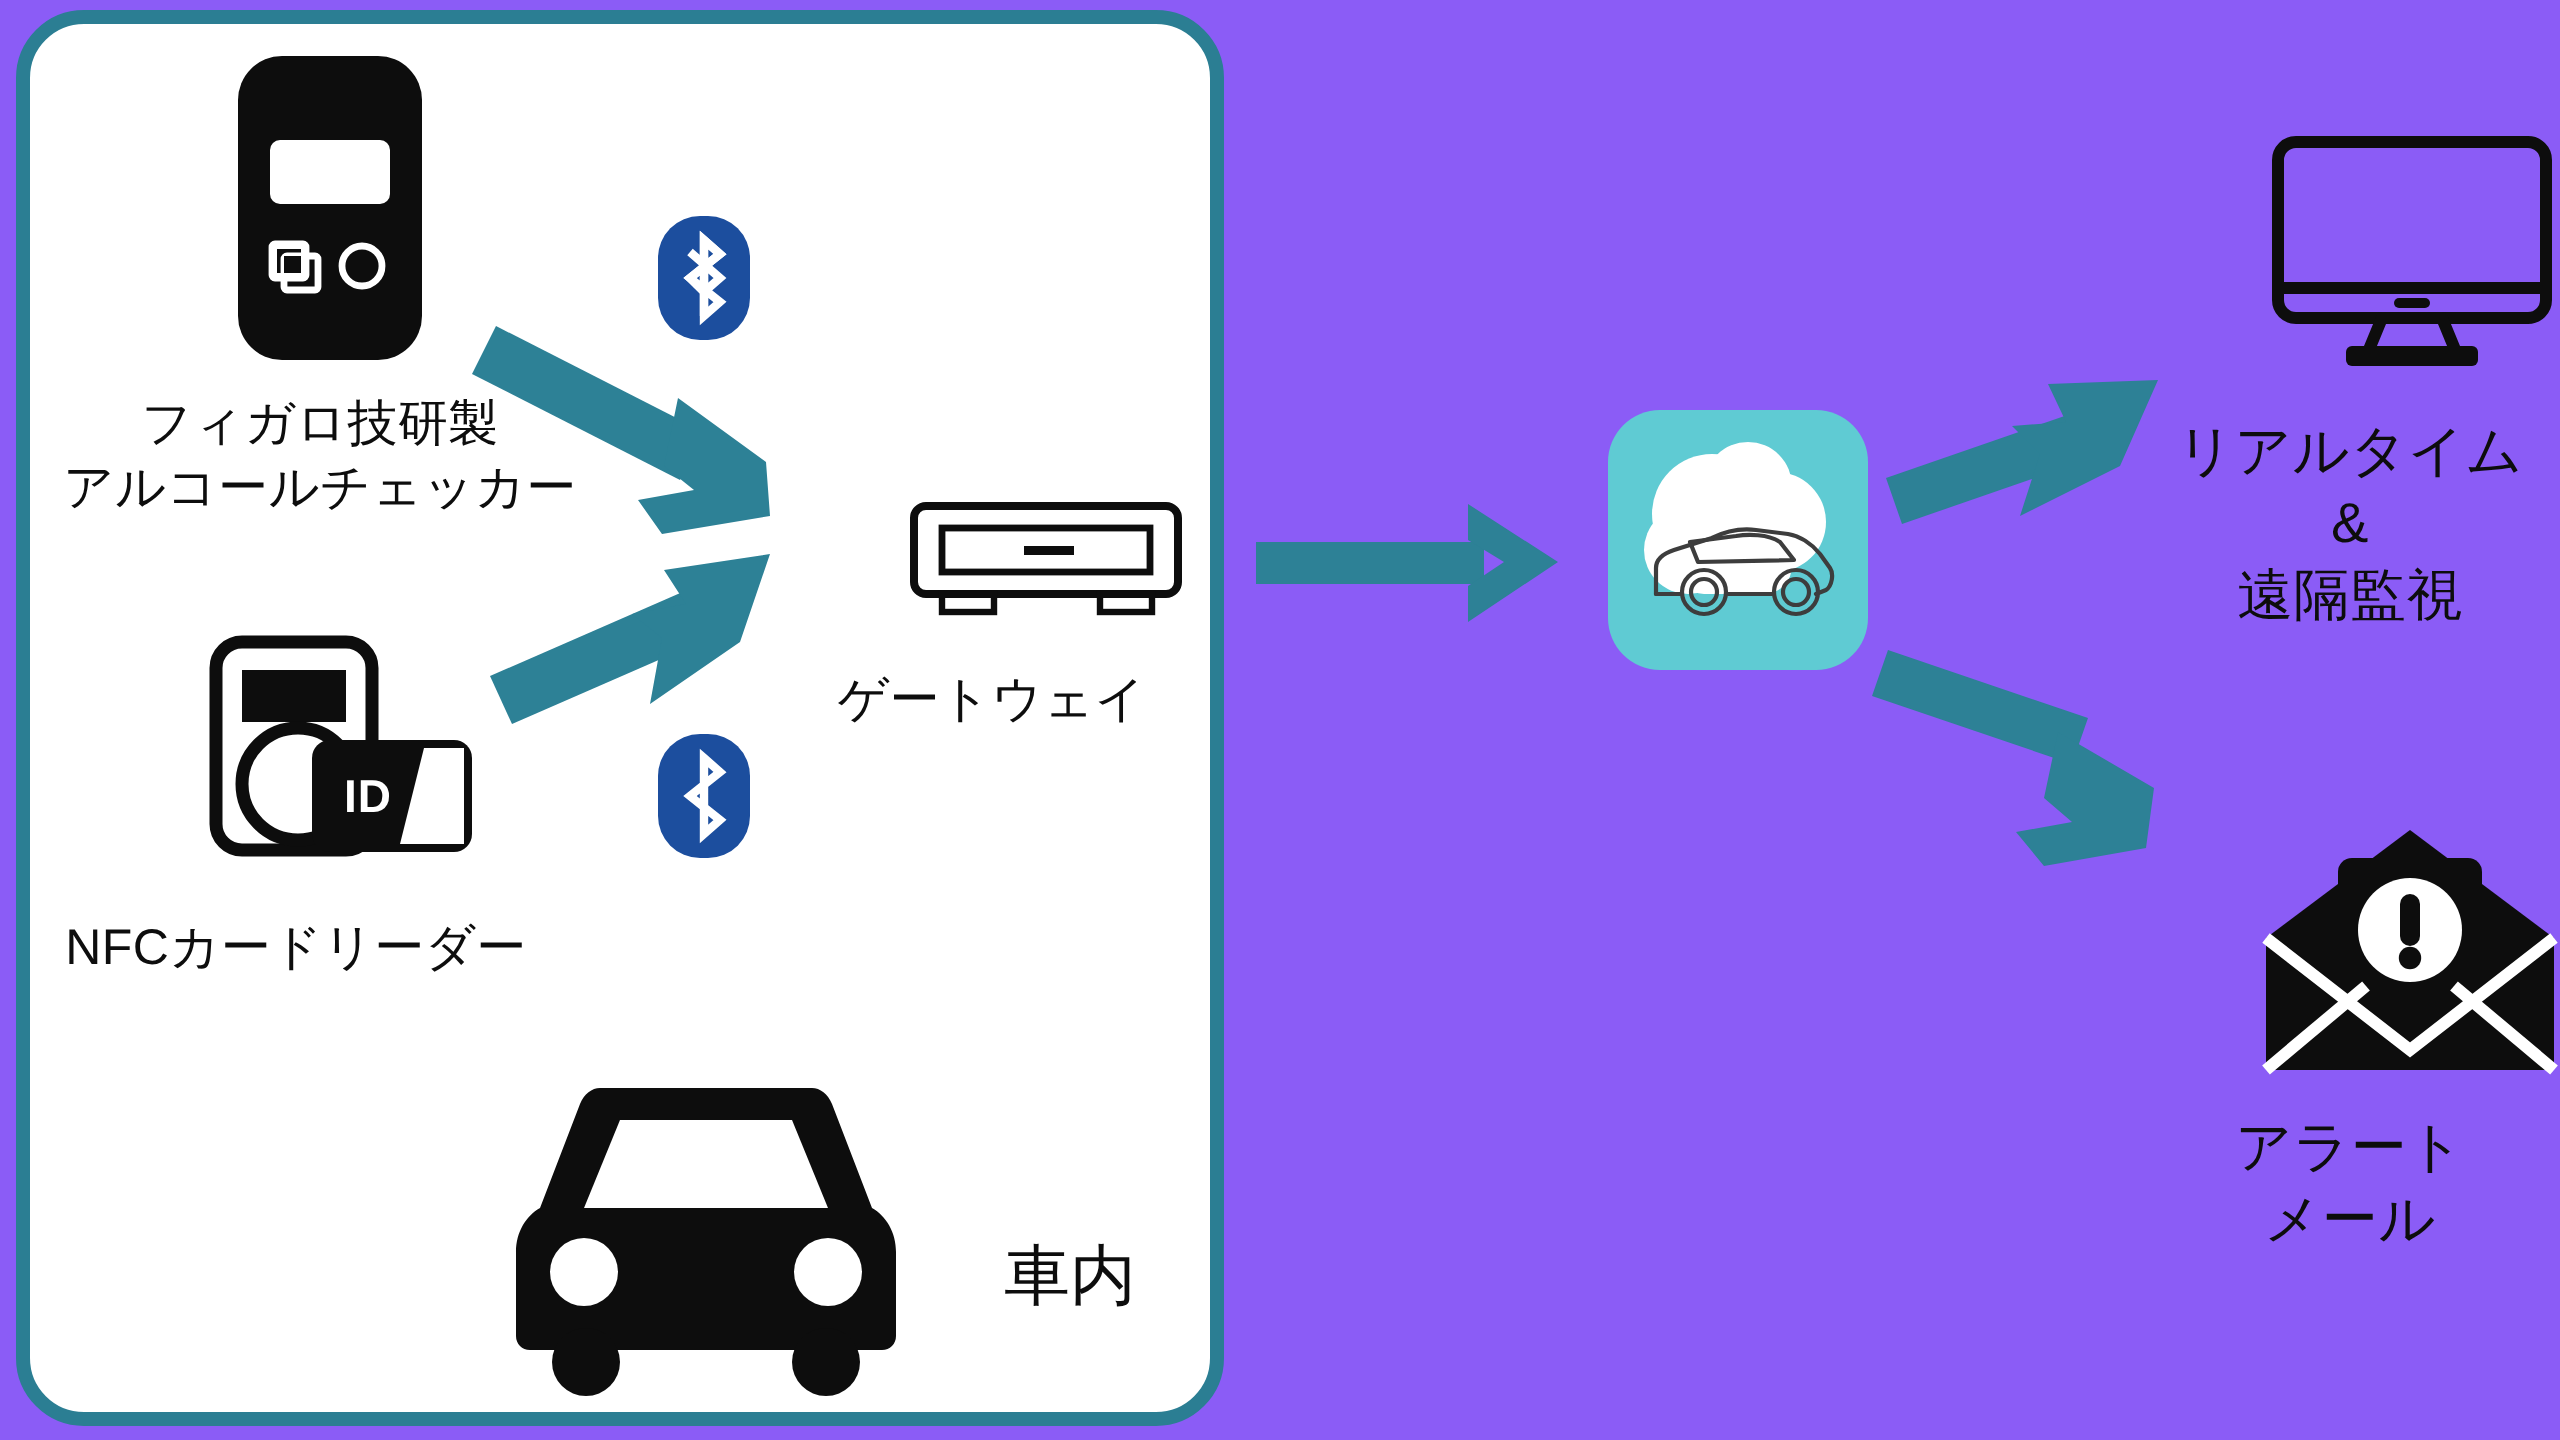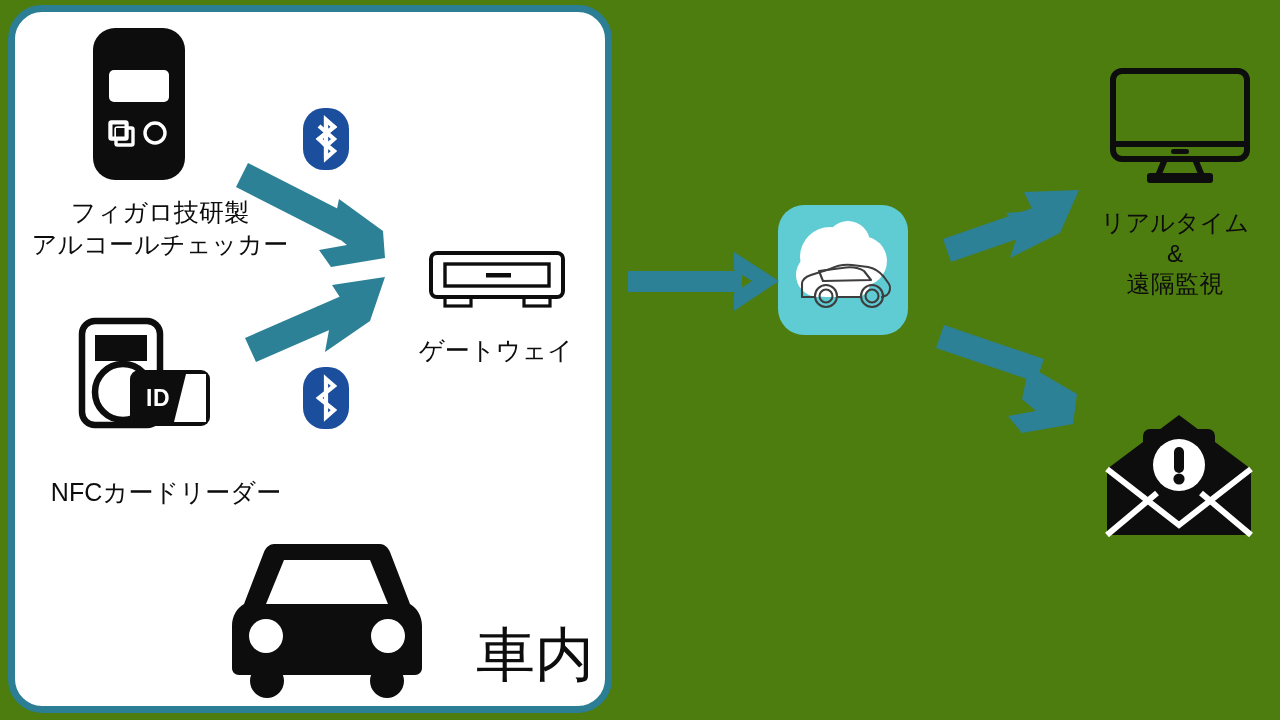--- a/index.html
+++ b/index.html
@@ -11,21 +11,21 @@
     width: 1280px;
     height: 720px;
     font-family: "Liberation Sans", "DejaVu Sans", sans-serif;
     color: #0d0d0d;
     overflow: hidden;
   }
   #stage {
     position: relative;
     width: 1280px;
     height: 720px;
-    background: #4d7c0f;
+    background: #8b5cf6;
     text-decoration: underline;
   }
   .abs { position: absolute; }
 
   
   #vehicle-box {
     left: 8px;
     top: 5px;
     width: 604px;
     height: 708px;
@@ -38,34 +38,34 @@
   
   .label {
     position: absolute;
     text-align: center;
     line-height: 1.28;
     color: #0d0d0d;
     white-space: pre-line;
     letter-spacing: 0.2px;
   }
   .label-lg { font-size: 25px; }
-  .label-md { font-size: 24px; }
+  .label-md { font-size: 28px; }
 
   
   #interior-label {
     left: 470px;
     top: 616px;
     width: 130px;
-    font-size: 59px;
+    font-size: 33px;
     font-weight: 400;
     text-align: center;
   }
 
   
-  .icon-wrap { position: absolute; }
+  .icon-wrap { position: absolute; margin-left: 26px; }
 
   svg { display: block; overflow: visible; }
 
   
   #arrow-layer {
     left: 0; top: 0; width: 1280px; height: 720px;
     pointer-events: none;
   }
 </style>
 </head>
@@ -96,21 +96,21 @@
 
       <rect x="4" y="3" width="78" height="104" rx="13" ry="13" fill="none" stroke="#0d0d0d" stroke-width="6.5"></rect>
       <rect x="17" y="17" width="52" height="26" fill="#0d0d0d"></rect>
       <circle cx="45" cy="74" r="28" fill="none" stroke="#0d0d0d" stroke-width="6.5"></circle>
 
       <rect x="52" y="52" width="80" height="56" rx="9" ry="9" fill="#0d0d0d"></rect>
       <path d="M108 56 L128 56 L128 104 L96 104 Z" fill="#ffffff"></path>
       <text x="68" y="88" font-family="'Liberation Sans', sans-serif" font-size="23" font-weight="bold" fill="#ffffff" letter-spacing="0.5">ID</text>
     </svg>
   </div>
-  <div class="label label-lg" style="left:21px; top:458px; width:290px;margin-top:18px;">NFCカードリーダー</div>
+  <div class="label label-lg" style="left:3px; top:458px; width:290px;">NFCカードリーダー</div>
 
   <div class="icon-wrap" style="left:428px; top:250px;">
     <svg width="138" height="58" viewBox="0 0 138 58">
       <rect x="3" y="3" width="132" height="44" rx="6" ry="6" fill="none" stroke="#0d0d0d" stroke-width="4"></rect>
       <rect x="17" y="14" width="104" height="22" fill="none" stroke="#0d0d0d" stroke-width="3.4"></rect>
       <rect x="58" y="23" width="25" height="4.5" fill="#0d0d0d"></rect>
       <rect x="17" y="47" width="26" height="9" fill="none" stroke="#0d0d0d" stroke-width="3.2"></rect>
       <rect x="96" y="47" width="26" height="9" fill="none" stroke="#0d0d0d" stroke-width="3.2"></rect>
     </svg>
   </div>
@@ -190,20 +190,22 @@
       <rect x="38" y="16" width="72" height="72" rx="7" ry="7" fill="#0d0d0d"></rect>
       <circle cx="74" cy="52" r="26" fill="#ffffff"></circle>
       <rect x="69" y="34" width="10" height="26" rx="5" fill="#0d0d0d"></rect>
       <circle cx="74" cy="66" r="5.6" fill="#0d0d0d"></circle>
 
       <path d="M2 56 L74 112 L146 56" fill="none" stroke="#ffffff" stroke-width="6"></path>
       <path d="M2 122 L52 80" fill="none" stroke="#ffffff" stroke-width="6"></path>
       <path d="M146 122 L96 80" fill="none" stroke="#ffffff" stroke-width="6"></path>
     </svg>
   </div>
+  <div class="label label-md" style="left:1080px; top:556px; width:190px;">アラート
+メール</div>
 
   <svg id="arrow-layer" class="abs" viewBox="0 0 1280 720">
     <defs>
       <g id="nothing"></g>
     </defs>
 
     <g fill="#2D8196">
       <path d="M248 163 L352 216 L340 240 L236 187 Z"></path>
       <path d="M383 231 L339 199 L332 233 L347 245 L319 250 L331 267 L385 258 Z"></path>
     </g>

